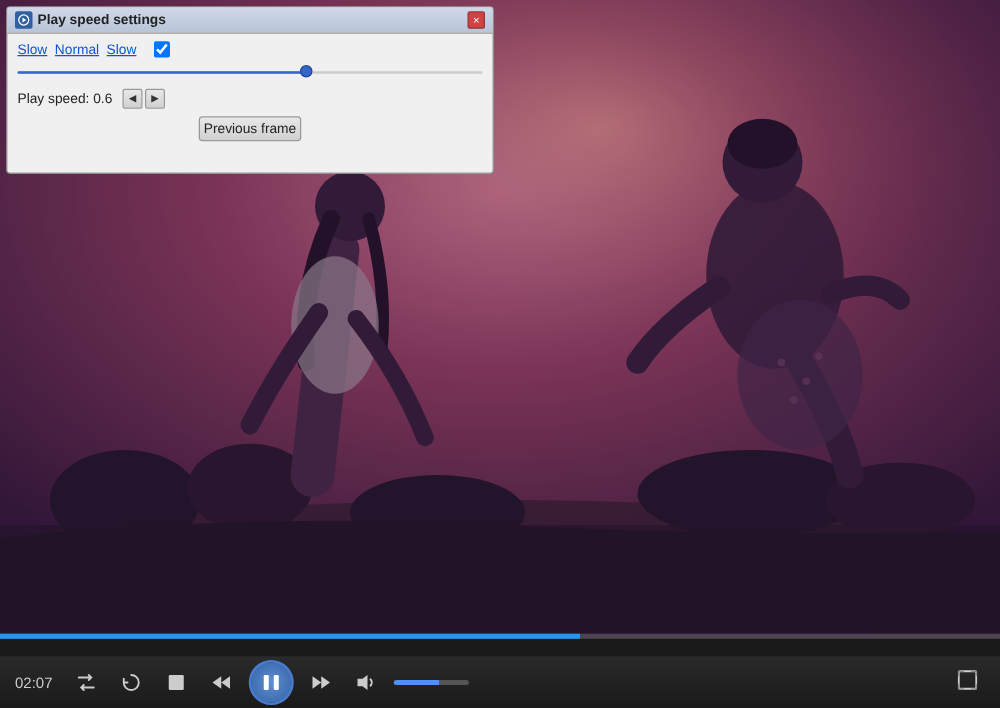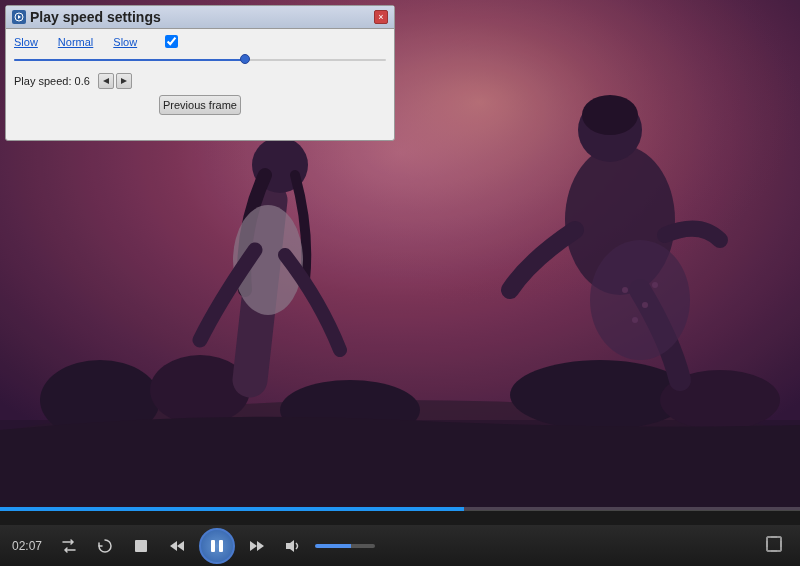--- a/index.html
+++ b/index.html
@@ -129,21 +129,21 @@
       height: 14px;
       background: #3060a0;
       border-radius: 2px;
       display: flex;
       align-items: center;
       justify-content: center;
     }
 
     .titlebar-text {
       flex: 1;
-      font-size: 14px;
+      font-size: 11px;
       color: #222;
       font-weight: bold;
     }
 
     .titlebar-close {
       width: 14px;
       height: 14px;
       background: #cc4444;
       border: 1px solid #993333;
       border-radius: 2px;
@@ -362,21 +362,21 @@
         </svg>
     </div>
     <span class="titlebar-text">Play speed settings</span>
     <div class="titlebar-close">
       <span>×</span>
     </div>
   </div>
 
   <div class="speed-panel-body">
 
-    <div style="display:flex; align-items:center; gap:20px; margin-bottom:5px;">
+    <div style="display:flex; align-items:center; gap:6px; margin-bottom:5px;">
       <button class="speed-preset-btn">Slow</button>
       <button class="speed-preset-btn">Normal</button>
       <button class="speed-preset-btn">Slow</button>
 
       <div style="margin-left:8px; display:flex; align-items:center; gap:3px;">
         <input type="checkbox" checked="" id="snap-cb" style="">
       </div>
     </div>
 
     <div class="slider-container">

